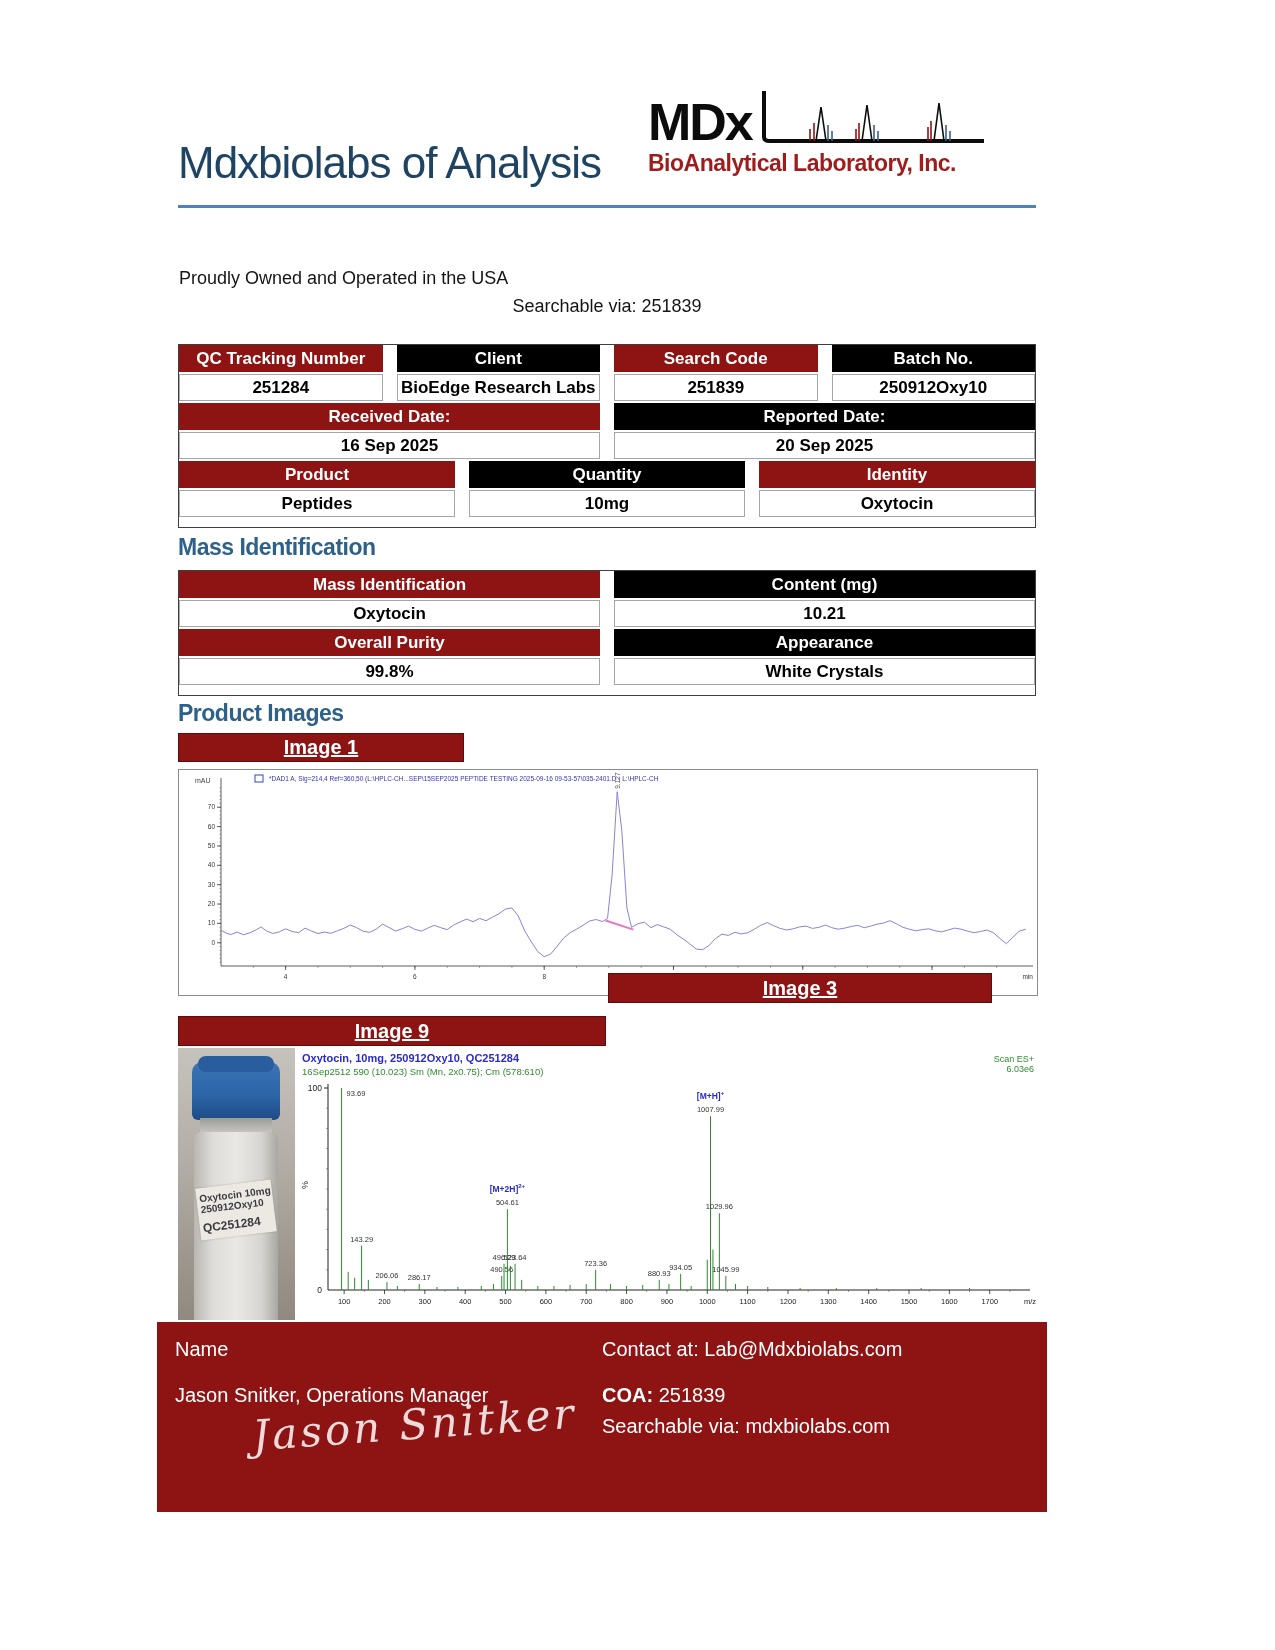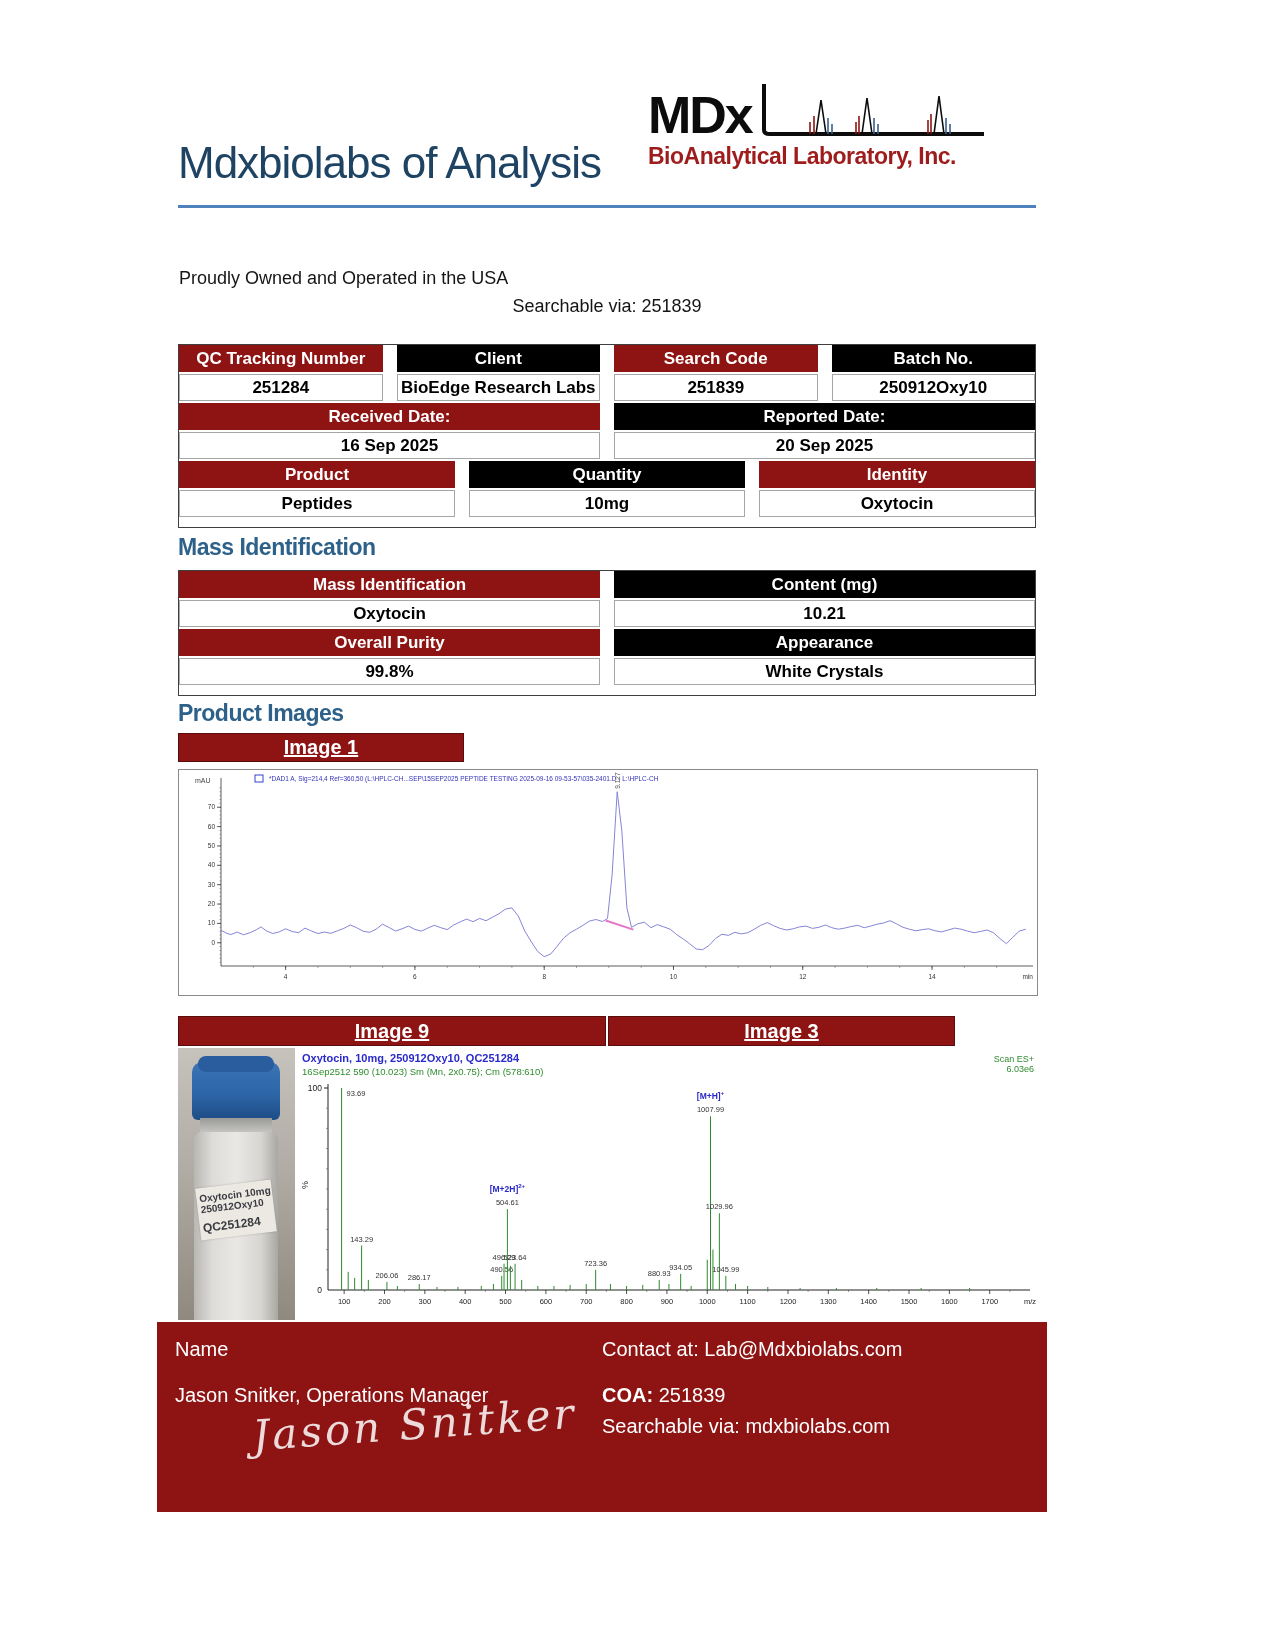--- a/index.html
+++ b/index.html
@@ -1,20 +1,20 @@
 <!DOCTYPE html>
 <html><head>
 <meta charset="utf-8">
 <style>
   * { margin:0; padding:0; box-sizing:border-box; }
   body { background:#e8e8e8; font-family:"Liberation Sans", sans-serif; }
   .page { position:relative; width:1275px; height:1650px; background:#ffffff; margin:0 auto; overflow:hidden; }
 
   
-  .logo { position:absolute; left:648px; top:82px; width:372px; }
+  .logo { position:absolute; left:648px; top:89px; width:372px; }
   .logo-line1 { display:flex; align-items:flex-end; gap:6px; }
   .logo-mdx { font-size:52px; font-weight:700; color:#0c0c0c; letter-spacing:-2px; line-height:0.95; }
   .logo-sub { font-size:23px; font-weight:700; color:#9e1c1c; letter-spacing:-0.5px; margin-top:3px; white-space:nowrap; }
   .page-title { position:absolute; left:178px; top:138px; font-size:44px; font-weight:500; color:#1e4363; letter-spacing:-1px; }
   .rule { position:absolute; left:178px; top:205px; width:858px; height:3px; background:#4f81bd; }
   .tagline { position:absolute; left:179px; top:244px; font-size:18px; color:#151515;margin-top:24px; }
   .searchable { position:absolute; left:178px; top:296px; width:858px; text-align:center; font-size:18px; color:#151515; }
 
   
   .tbl { position:absolute; border:1px solid #3f3f3f; background:#ffffff; }
@@ -259,21 +259,21 @@
         <line x1="753.04" y1="196" x2="753.04" y2="200" stroke="#333" stroke-width="0.8"></line>
         <text x="753.04" y="209" font-size="6.5" fill="#333" text-anchor="middle">14</text>
         <text x="854" y="209" font-size="6.5" fill="#333" text-anchor="end">min</text>
         <polyline points="42.0,160.2 47.2,163.1 51.7,164.6 58.2,162.1 64.6,164.8 71.1,162.7 77.6,159.6 82.1,156.9 87.2,160.8 93.7,163.5 100.2,161.9 106.6,158.8 113.1,161.5 119.6,162.7 126.0,158.1 132.5,161.1 139.0,163.5 145.4,162.1 151.9,163.3 158.4,160.8 164.8,158.4 171.3,155.0 177.7,157.7 184.2,161.3 190.7,162.3 197.1,159.2 203.6,154.2 210.1,157.5 216.5,161.0 223.0,158.8 229.5,156.1 235.9,159.4 242.4,161.1 248.8,158.1 255.3,155.3 261.8,157.7 268.2,159.6 274.7,155.0 281.2,151.9 287.6,149.1 294.1,151.7 300.6,148.4 307.0,150.7 313.5,147.2 320.0,143.7 326.4,139.1 332.9,137.9 339.3,146.0 345.8,161.1 352.3,171.8 358.7,181.5 365.2,186.7 371.7,184.0 378.1,176.3 384.6,168.1 391.1,162.7 397.5,159.2 404.0,155.3 410.4,151.1 416.9,149.5 423.4,151.5 428.5,148.6 433.1,105.0 438.2,21.7 442.8,60.5 447.9,137.9 452.5,157.3 458.9,153.8 465.4,152.2 471.9,157.7 478.3,154.6 484.8,156.9 491.2,159.2 497.7,164.6 504.2,168.9 510.6,173.7 517.1,179.0 523.6,179.7 530.0,175.5 536.5,168.5 543.0,164.2 549.4,165.4 555.9,162.3 562.4,163.9 568.8,162.7 575.3,159.2 581.7,155.3 588.2,152.6 594.7,155.7 601.1,158.4 607.6,160.0 614.1,158.8 620.5,156.9 627.0,156.1 633.5,158.4 639.9,157.3 646.4,155.0 652.8,157.7 659.3,159.2 665.8,158.1 672.2,156.5 678.7,155.3 685.2,157.7 691.6,156.1 698.1,154.2 704.6,153.0 711.0,150.7 717.5,153.8 724.0,157.3 730.4,159.2 736.9,160.8 743.3,159.6 749.8,158.8 756.3,160.8 762.7,161.9 769.2,160.0 775.7,158.1 782.1,159.2 788.6,161.1 795.1,162.7 801.5,161.5 808.0,160.0 814.4,162.7 820.9,168.5 827.4,173.7 833.8,167.3 840.3,161.1 846.8,159.2" fill="none" stroke="#8585d8" stroke-width="1"></polyline>
         <line x1="426.60799999999995" y1="150.5" x2="454.4032000000001" y2="159.6" stroke="#e055b8" stroke-width="2" opacity="0.8"></line>
         <text x="441.24320000000006" y="18.744680851063833" font-size="6.5" fill="#555" transform="rotate(-90 441.24320000000006 18.744680851063833)">9.127</text>
       </svg>
   </div>
 
   <div class="img-bar" style="left:178px; top:1016px; width:428px; height:30px;">Image 9</div>
-  <div class="img-bar" style="left:608px; top:1016px; width:347px; height:30px;">Image 3</div>
+  <div class="img-bar" style="left:608px; top:973px; width:384px; height:30px;">Image 3</div>
 
   <div class="photo">
     <div class="vial-cap"></div>
     <div class="vial-cap-top"></div>
     <div class="vial-neck"></div>
     <div class="vial-body">
       <div class="vial-label">
         <div class="vl1">Oxytocin 10mg</div>
         <div class="vl2">250912Oxy10</div>
         <div class="vl3">QC251284</div>

